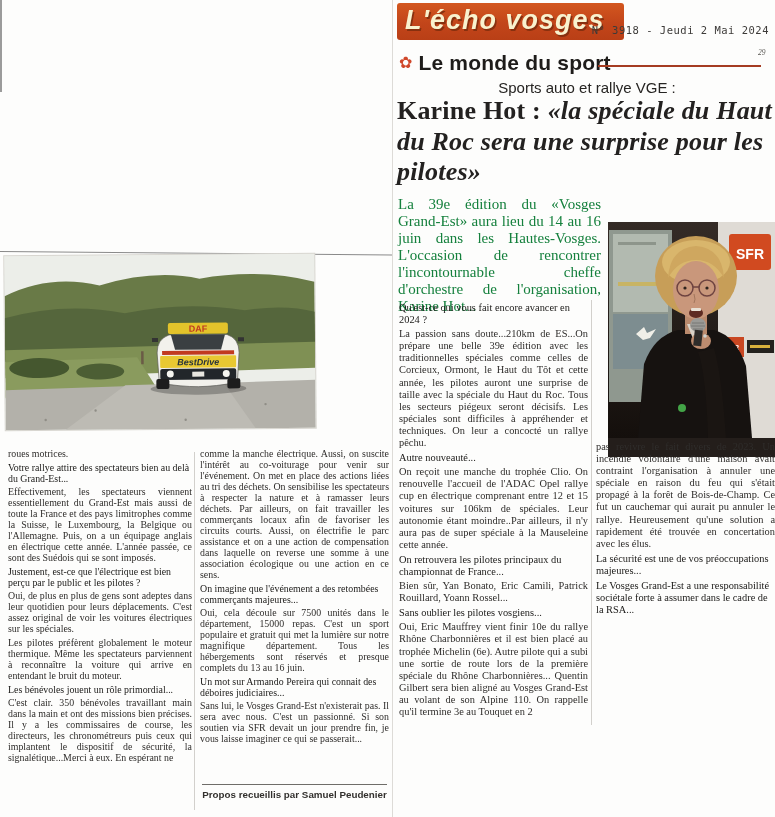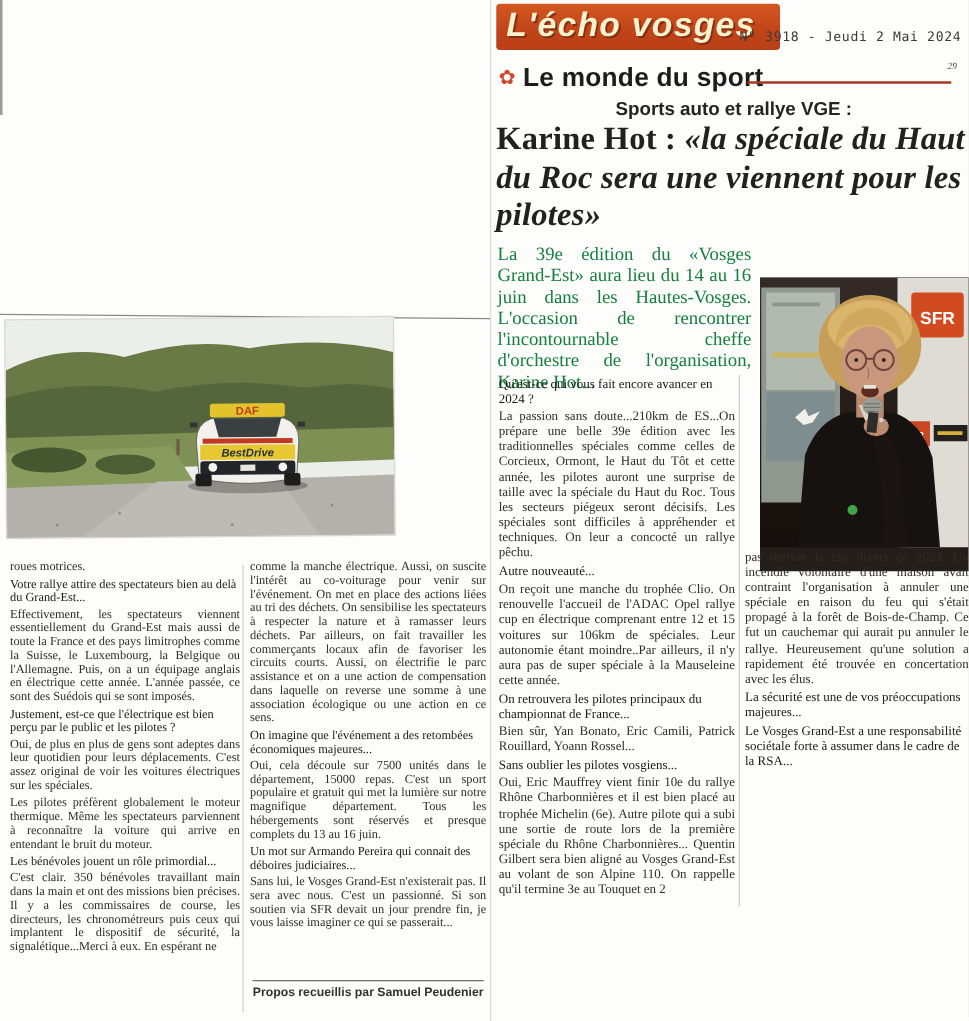--- a/index.html
+++ b/index.html
@@ -35,21 +35,21 @@
     font-family:"Liberation Sans",sans-serif;
   }
   .flower{color:#d0472a;font-size:16px;line-height:1;}
   .section-title{font-size:21px;font-weight:600;color:#1e1c1a;letter-spacing:0.2px;}
   .section-rule{position:absolute;left:598px;top:65px;width:163px;height:2px;background:#a53c22;}
   .pagenum{position:absolute;left:758px;top:48px;font-size:7.5px;font-style:italic;color:#5a5854;}
 
   
   .kicker{
     position:absolute;left:398px;top:79px;width:378px;text-align:center;
-    font-family:"Liberation Sans",sans-serif;font-weight:bold;font-size:15px;color:#262422;
+    font-family:"Liberation Sans",sans-serif;font-weight:normal;font-size:15px;color:#262422;
   }
   .headline{
     position:absolute;left:397px;top:96px;width:381px;
     font-size:26px;line-height:30.5px;font-weight:bold;color:#232120;letter-spacing:0.2px;
   }
   .headline .quote{font-style:italic;}
   .lede-block{position:absolute;left:398px;top:196px;width:378px;}
   .lede{font-size:15px;line-height:17px;color:#15803d;text-align:justify;margin:0;}
   .karine-photo{
     float:right;width:168px;height:235px;margin:26px 0 6px 7px;
@@ -96,21 +96,21 @@
   <div class="logo">L'écho vosges</div>
   <div class="issue">N° 3918 - Jeudi 2 Mai 2024</div>
   <div class="section-row">
     <span class="flower">✿</span>
     <span class="section-title">Le monde du sport</span>
   </div>
   <div class="section-rule"></div>
   <div class="pagenum">29</div>
 
   <div class="kicker">Sports auto et rallye VGE :</div>
-  <h1 class="headline" style="margin:0;"><span>Karine Hot : </span><span class="quote">«la spéciale du Haut du Roc sera une viennent pour les pilotes»</span></h1>
+  <h1 class="headline" style="margin:0;"><span>Karine Hot : </span><span class="quote">«la spéciale du Haut du Roc sera une surprise pour les pilotes»</span></h1>
 
   <div class="lede-block">
     <div class="karine-photo">
       <svg width="168" height="216" viewBox="0 0 168 216" xmlns="http://www.w3.org/2000/svg">
         <defs>
           <linearGradient id="bgK" x1="0" y1="0" x2="0" y2="1">
             <stop offset="0" stop-color="#342b26"></stop>
               <stop offset="1" stop-color="#140f0c"></stop>
           </linearGradient>
         </defs>
@@ -222,21 +222,21 @@
       <p class="q">Votre rallye attire des spectateurs bien au delà du Grand-Est...</p>
       <p class="a">Effectivement, les spectateurs viennent essentiellement du Grand-Est mais aussi de toute la France et des pays limitrophes comme la Suisse, le Luxembourg, la Belgique ou l'Allemagne. Puis, on a un équipage anglais en électrique cette année. L'année passée, ce sont des Suédois qui se sont imposés.</p>
       <p class="q">Justement, est-ce que l'électrique est bien perçu par le public et les pilotes ?</p>
       <p class="a">Oui, de plus en plus de gens sont adeptes dans leur quotidien pour leurs déplacements. C'est assez original de voir les voitures électriques sur les spéciales.</p>
       <p class="a">Les pilotes préfèrent globalement le moteur thermique. Même les spectateurs parviennent à reconnaître la voiture qui arrive en entendant le bruit du moteur.</p>
       <p class="q">Les bénévoles jouent un rôle primordial...</p>
       <p class="a">C'est clair. 350 bénévoles travaillant main dans la main et ont des missions bien précises. Il y a les commissaires de course, les directeurs, les chronométreurs puis ceux qui implantent le dispositif de sécurité, la signalétique...Merci à eux. En espérant ne</p>
     </div>
   <div id="colB" class="col col-left">
       <p class="a">comme la manche électrique. Aussi, on suscite l'intérêt au co-voiturage pour venir sur l'événement. On met en place des actions liées au tri des déchets. On sensibilise les spectateurs à respecter la nature et à ramasser leurs déchets. Par ailleurs, on fait travailler les commerçants locaux afin de favoriser les circuits courts. Aussi, on électrifie le parc assistance et on a une action de compensation dans laquelle on reverse une somme à une association écologique ou une action en ce sens.</p>
-      <p class="q">On imagine que l'événement a des retombées économiques majeures...</p>
+      <p class="q">On imagine que l'événement a des retombées commerçants majeures...</p>
       <p class="a">Oui, cela découle sur 7500 unités dans le département, 15000 repas. C'est un sport populaire et gratuit qui met la lumière sur notre magnifique département. Tous les hébergements sont réservés et presque complets du 13 au 16 juin.</p>
       <p class="q">Un mot sur Armando Pereira qui connait des déboires judiciaires...</p>
       <p class="a">Sans lui, le Vosges Grand-Est n'existerait pas. Il sera avec nous. C'est un passionné. Si son soutien via SFR devait un jour prendre fin, je vous laisse imaginer ce qui se passerait...</p>
     </div>
 
   <div class="byline-block">
     <hr class="byline-rule">
     <div class="byline">Propos recueillis par Samuel Peudenier</div>
   </div>
 

